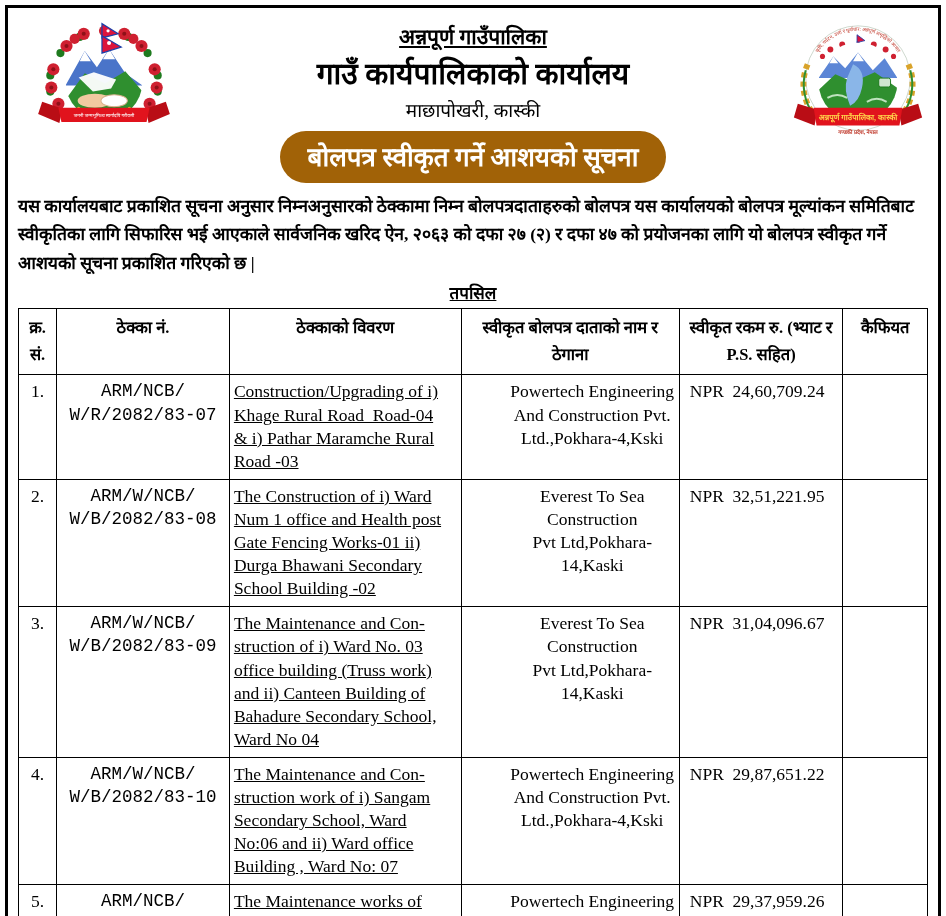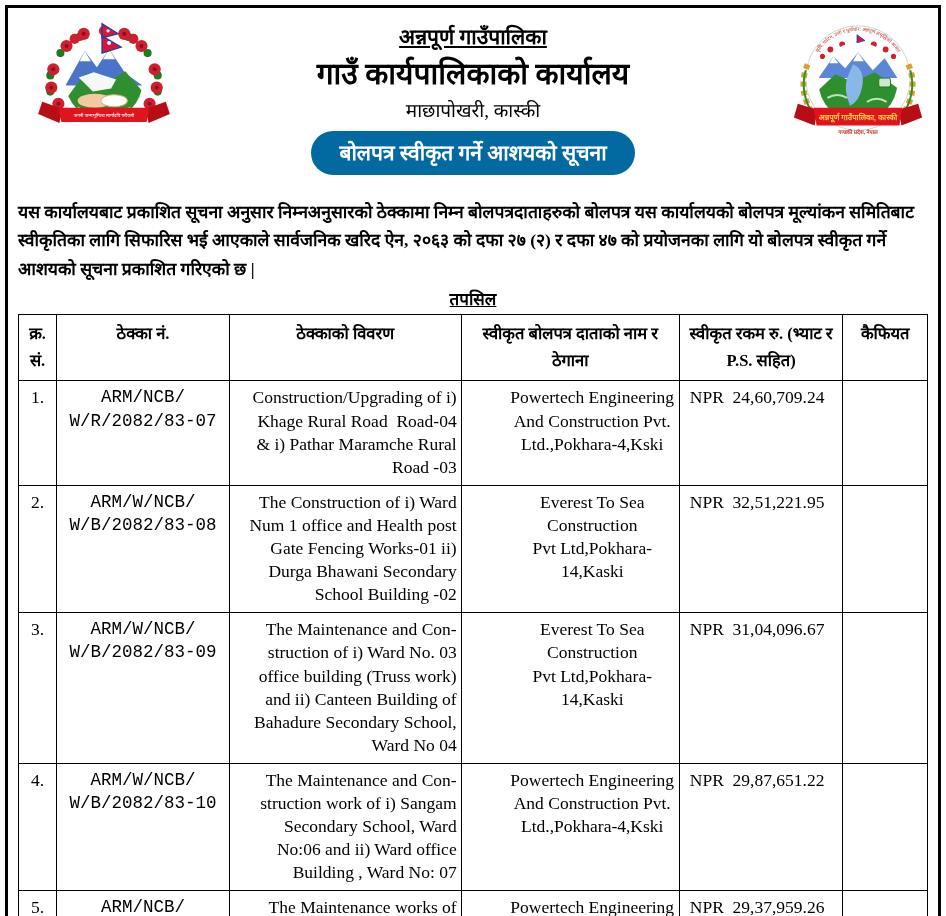--- a/index.html
+++ b/index.html
@@ -14,48 +14,48 @@
   }
   
   .header { position:relative; text-align:center; min-height:178px; }
   .logo { position:absolute; top:6px; }
   .logo.left  { left:10px;  width:152px; height:128px; }
   .logo.right { right:-4px; width:148px; height:132px; }
   .org-line1 { font-size:21px; font-weight:bold; padding-top:8px;text-decoration:underline; }
   .org-line2 { font-size:30px; font-weight:bold; margin-top:2px; }
   .org-line3 { font-size:19px; font-weight:normal; margin-top:4px; }
   .badge {
-    display:inline-block; background:#0369a1; color:#fff;
-    font-size:21px; font-weight:bold;
+    display:inline-block; background:#a16207; color:#fff;
+    font-size:26px; font-weight:bold;
     padding:7px 28px 9px 28px; border-radius:30px; margin-top:8px;
   }
   .pub-date { font-size:17px; font-weight:bold; margin-top:9px; }
   
   .intro {
     font-size:17.5px; font-weight:bold; line-height:1.62;
-    text-align:left; margin:6px 0 4px 0;
+    text-align:left; margin:0 0 4px 0;
   }
   .tapasil {
     text-align:center; font-size:17px; font-weight:bold;
     text-decoration:underline; margin:2px 0 4px 0;
   }
   
   table.schedule { width:100%; border-collapse:collapse; table-layout:fixed; }
   .schedule th, .schedule td {
     border:1.6px solid #000;
     vertical-align:top;
     padding:5px 4px 6px 4px;
     white-space:pre-wrap;
     word-wrap:break-word;
   }
   .schedule th { font-size:16.5px; font-weight:bold; text-align:center; line-height:1.65; }
   .schedule td { font-size:17.5px; line-height:1.32; }
   td.c-sn       { text-align:center; }
   td.c-contract { text-align:center;font-family:Liberation Mono, monospace; }
-  td.c-desc     { text-align:right; }
+  td.c-desc     { text-align:left;text-decoration:underline; }
   td.c-bidder   { text-align:center;padding-left:48px; }
   td.c-amount   { text-align:left; padding-left:10px; }
   tr.last-row td { height:118px; }
 </style>
 </head>
 <body>
 
 <div class="frame">
 
   <div class="header">

